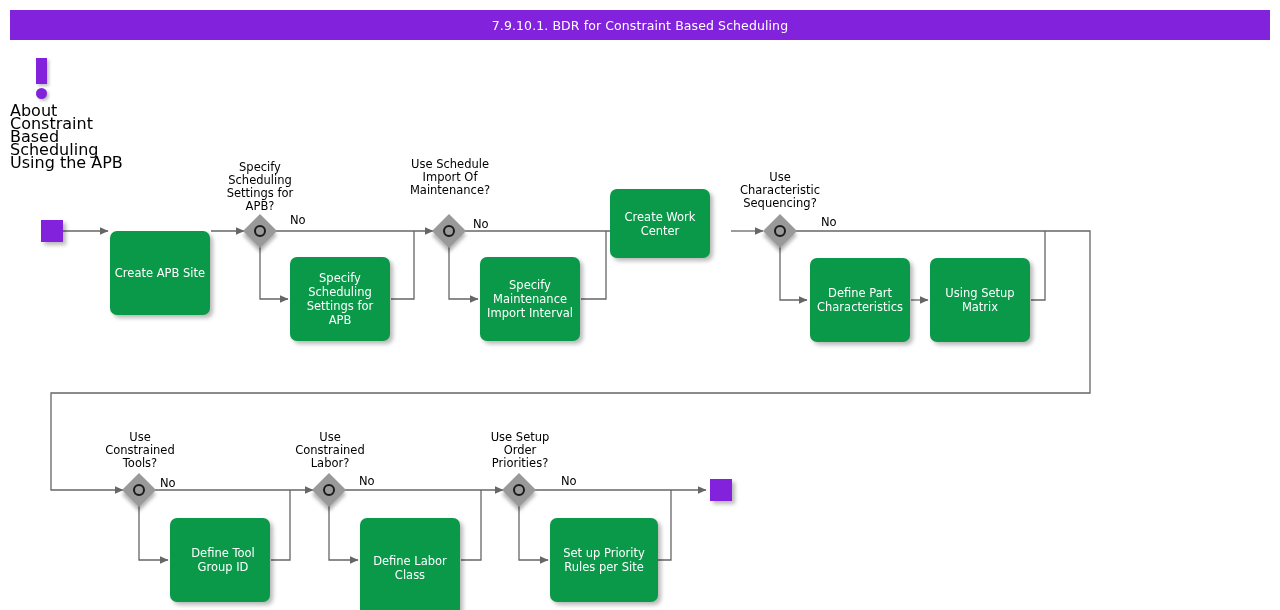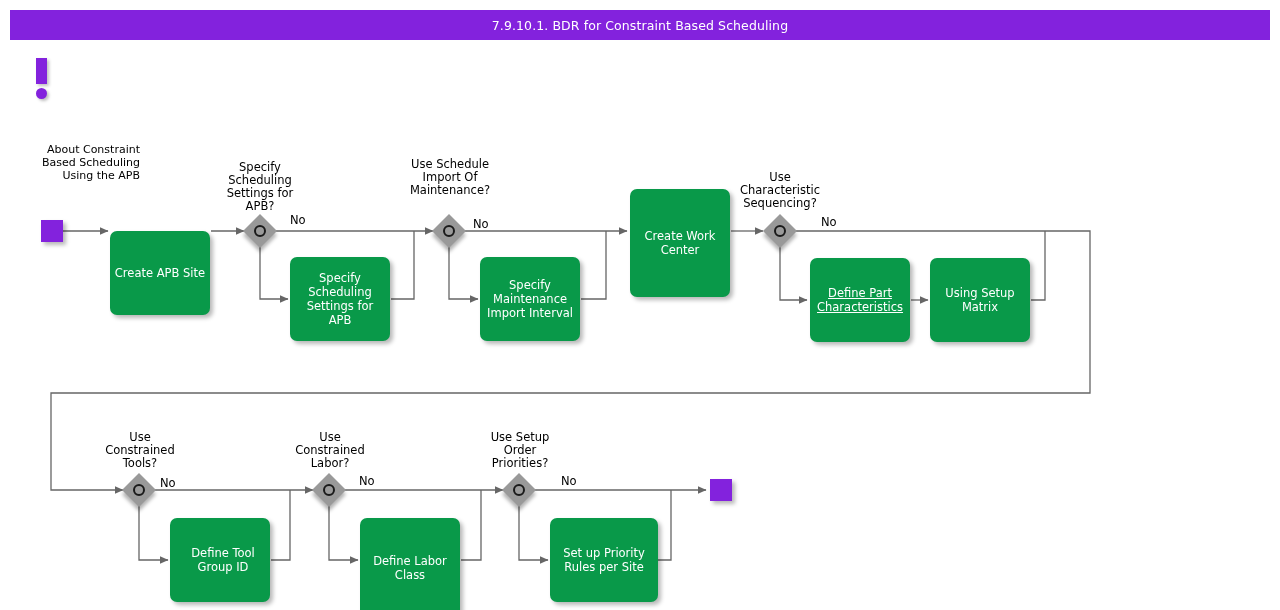--- a/index.html
+++ b/index.html
@@ -43,22 +43,22 @@
 
   .edgelabel{position:absolute;font-size:11.5px;color:#000000;}
 
   
   .note{position:absolute;}
   .note .bang-bar{position:absolute;left:26px;top:0px;width:11px;height:26px;
                   background:#8322dd;box-shadow:2px 2px 3px rgba(0,0,0,0.25);}
   .note .bang-dot{position:absolute;left:26px;top:30px;width:11px;height:11px;
                   border-radius:50%;background:#8322dd;
                   box-shadow:2px 2px 3px rgba(0,0,0,0.25);}
-  .note .note-text{position:absolute;left:0;top:46px;width:130px;text-align:right;
-                   font-size:11px;line-height:13px;color:#000;white-space:pre-line;margin-top:39px;}
+  .note .note-text{position:absolute;left:0;top:46px;width:130px;text-align:left;
+                   font-size:16px;line-height:13px;color:#000;white-space:pre-line;}
 </style>
 </head>
 <body>
 
 <div id="canvas">
 
   <div class="titlebar">7.9.10.1. BDR for Constraint Based Scheduling</div>
 
   <svg id="wires" viewBox="0 0 1280 610" width="1280" height="610">
     <defs>
@@ -146,33 +146,33 @@
   <div class="node decision" style="left:434px;top:216px;">
     <div class="dia"></div>
     <div class="ring"></div>
   </div>
   <div class="edgelabel" style="left:473px;top:217px;">No</div>
 
   <div class="node proc" style="left:480px;top:257px;width:100px;height:84px;">Specify
 Maintenance
 Import Interval</div>
 
-  <div class="node proc" style="left:630px;top:189px;width:100px;height:108px;">Create Work
+  <div class="node proc" style="left:610px;top:189px;width:100px;height:69px;">Create Work
 Center</div>
 
   <div class="caption" style="left:720px;top:171px;width:120px;">Use
 Characteristic
 Sequencing?</div>
   <div class="node decision" style="left:765px;top:216px;">
     <div class="dia"></div>
     <div class="ring"></div>
   </div>
   <div class="edgelabel" style="left:821px;top:215px;">No</div>
 
-  <div class="node proc" style="left:810px;top:258px;width:100px;height:84px;text-decoration:underline;">Define Part
+  <div class="node proc" style="left:810px;top:258px;width:100px;height:84px;">Define Part
 Characteristics</div>
 
   <div class="node proc" style="left:930px;top:258px;width:100px;height:84px;">Using Setup
 Matrix</div>
 
   <div class="caption" style="left:80px;top:431px;width:120px;">Use
 Constrained
 Tools?</div>
   <div class="node decision" style="left:124px;top:475px;">
     <div class="dia"></div>

